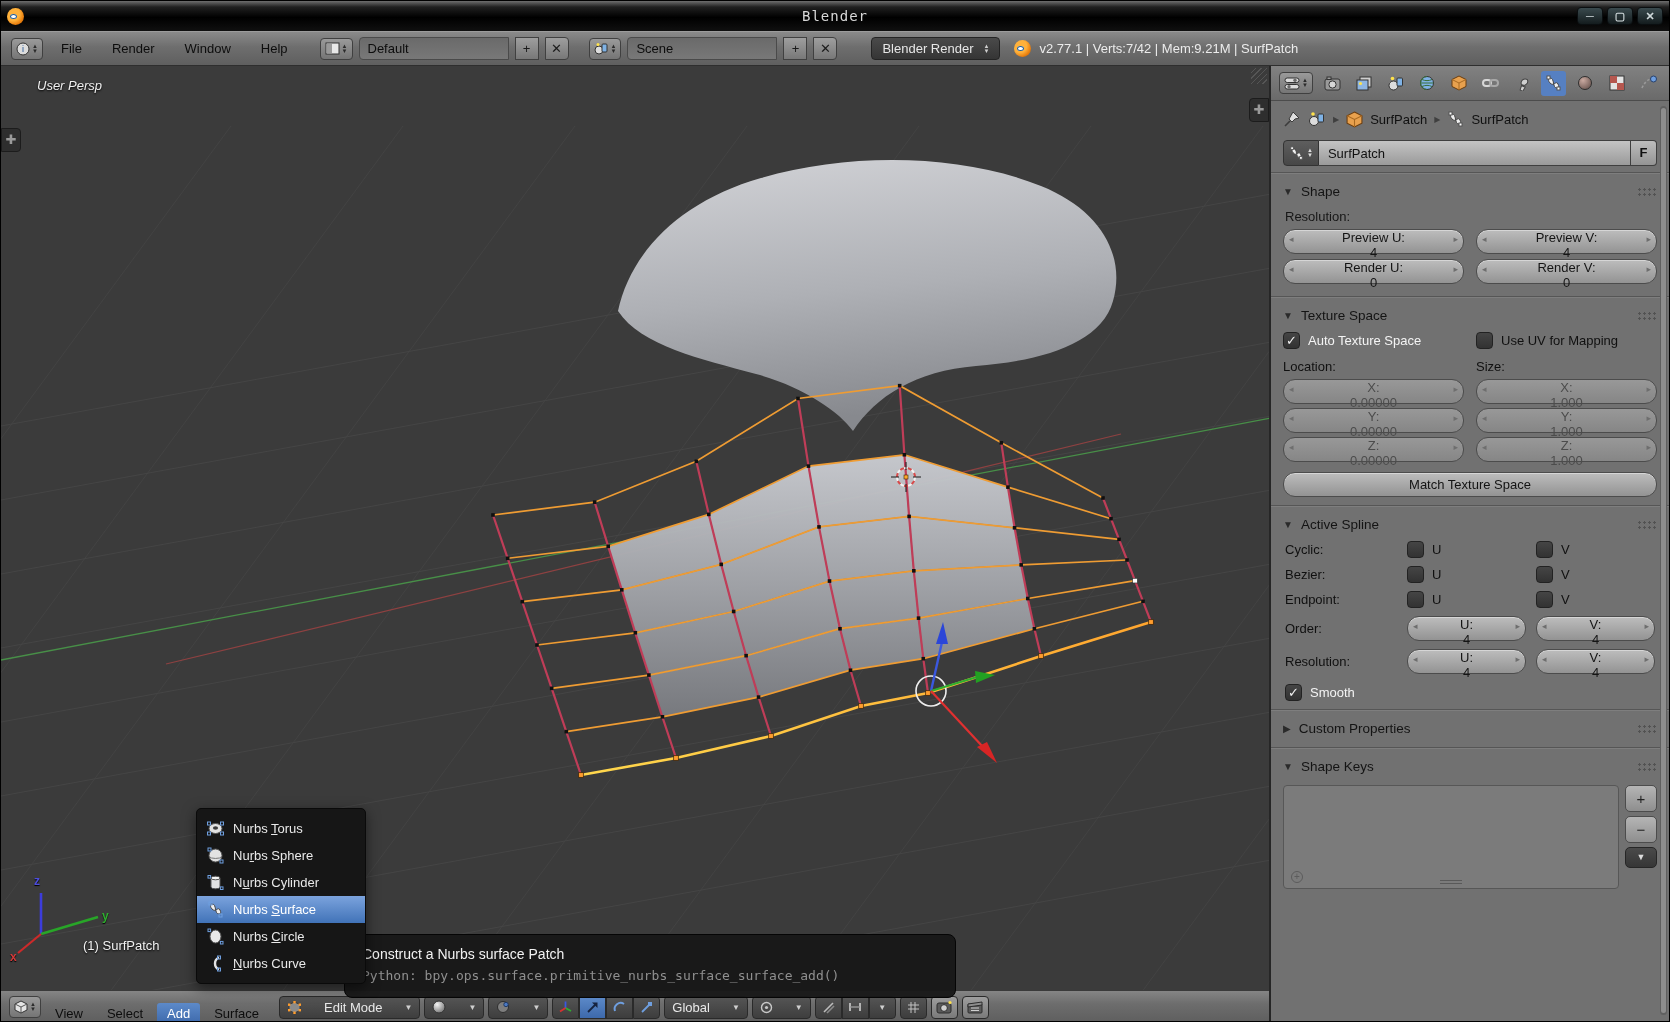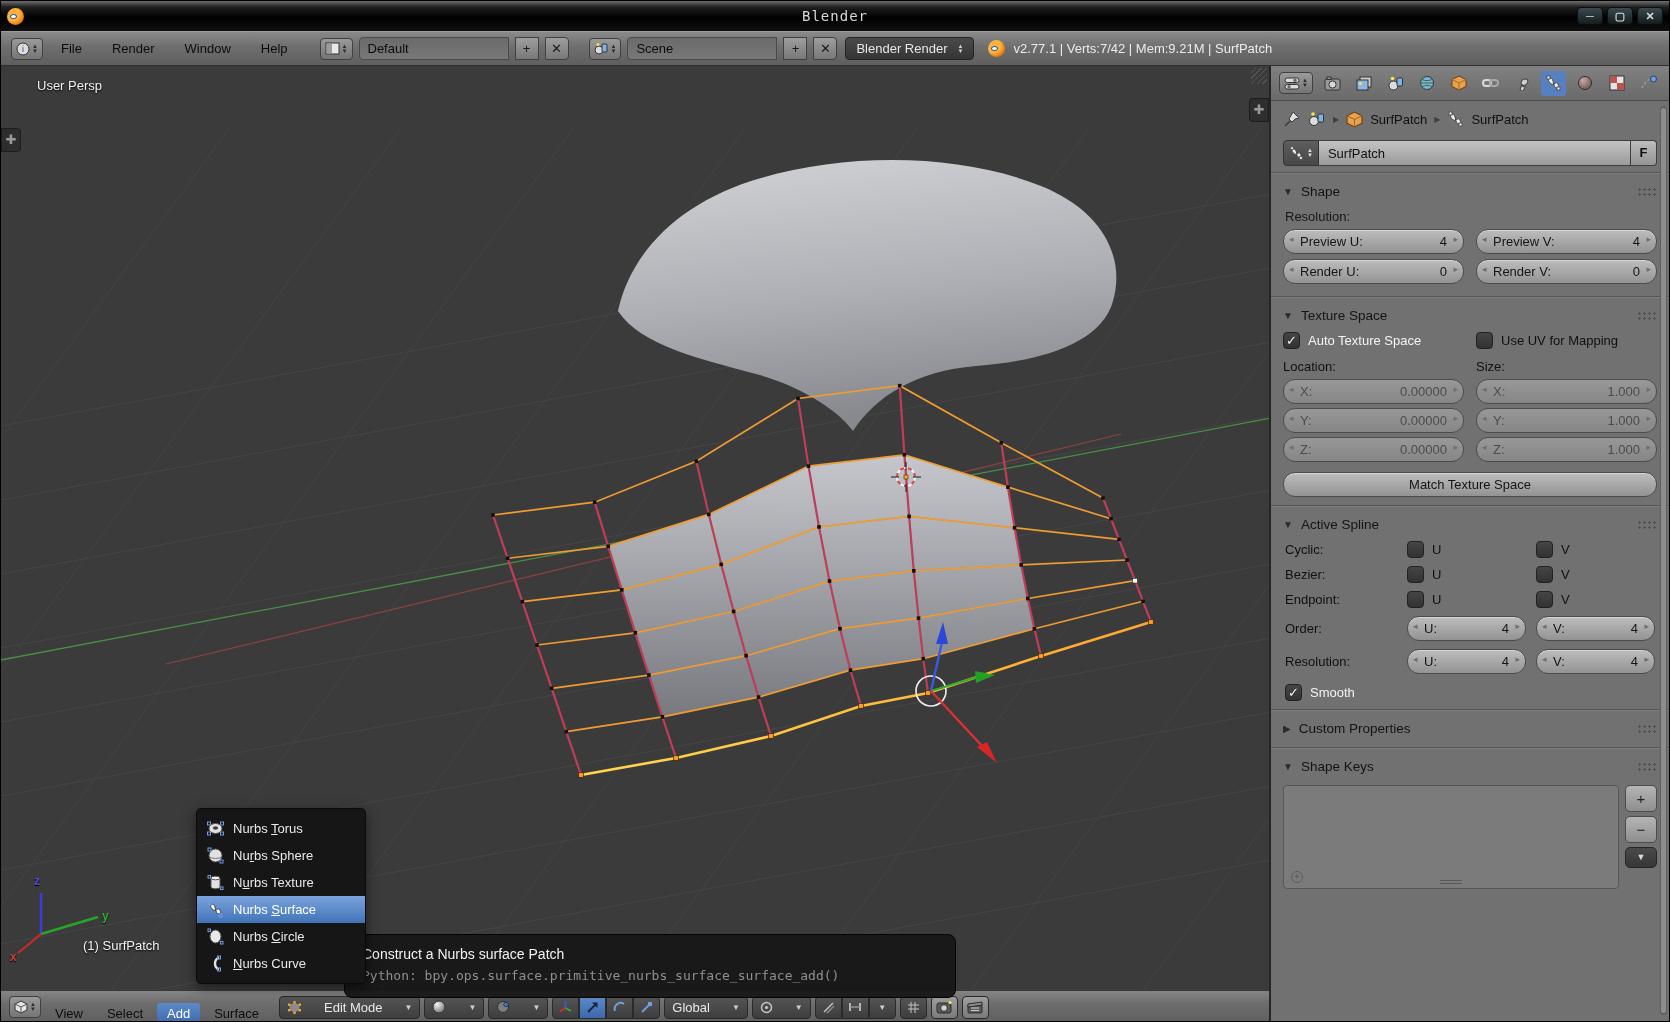--- a/index.html
+++ b/index.html
@@ -20,21 +20,21 @@
   .idfield{height:23px;min-width:150px;display:flex;align-items:center;background:linear-gradient(180deg,#6a6a6a,#787878);border:1px solid #4a4a4a;border-radius:4px 0 0 4px;padding:0 8px;color:#0d0d0d;}
   .sq-btn{width:24px;height:23px;background:linear-gradient(180deg,#9e9e9e,#787878);border:1px solid #404040;color:#1a1a1a;font-size:13px;text-align:center;line-height:21px;}
   .sq-btn.first{border-radius:0;}
   .sq-btn.last{border-radius:0 4px 4px 0;}
   .engine{height:23px;display:flex;align-items:center;gap:10px;background:linear-gradient(180deg,#4a4a4a,#353535);border:1px solid #242424;border-radius:4px;padding:0 10px;color:#e6e6e6;}
   .status{display:flex;align-items:center;gap:8px;color:#ececec;font-size:13px;margin-left:8px;text-align:right;}
   
   .main{display:flex;height:957px;}
   .vp{position:relative;flex:1;background:#3b3b3b;overflow:hidden;border-right:2px solid #262626;}
   .vp-canvas{position:absolute;inset:0 0 33px 0;}
-  .vp-label{position:absolute;left:36px;top:12px;color:#f0f0f0;font-size:13px;text-shadow:0 1px 2px #000;}
+  .vp-label{position:absolute;left:36px;top:12px;color:#f0f0f0;font-size:13px;text-shadow:0 1px 2px #000;font-style:italic;}
   .obj-info{position:absolute;left:82px;top:872px;color:#f2f2f2;font-size:13px;text-shadow:0 1px 2px #000;}
   .gz{position:absolute;font-size:12px;font-weight:bold;text-shadow:0 1px 1px #000;}
   .plus-tab{position:absolute;width:20px;height:24px;background:#2e2e2e;border:1px solid #1c1c1c;border-radius:0 4px 4px 0;color:#9a9a9a;font-size:13px;text-align:center;line-height:22px;}
   .corner-hatch{position:absolute;width:16px;height:16px;background:repeating-linear-gradient(135deg,transparent 0 3px,#5c5c5c 3px 4px);opacity:.8;}
   
   .vp-header{position:absolute;left:0;right:0;bottom:0;height:33px;background:linear-gradient(180deg,#858585,#6d6d6d 40%,#5e5e5e);border-top:1px solid #3a3a3a;display:flex;align-items:center;gap:4px;padding:0 8px;font-size:13px;color:#0d0d0d;z-index:5;}
   .vp-menu{padding:3px 10px;margin-top:12px;}
   .vp-menu.active{background:linear-gradient(180deg,#5d8ac9,#3d69ab);color:#fff;border-radius:3px;}
   .combo{height:23px;display:flex;align-items:center;gap:22px;background:linear-gradient(180deg,#555,#3e3e3e);border:1px solid #2a2a2a;border-radius:4px;padding:0 7px;color:#e8e8e8;}
   .combo .car{font-size:8px;color:#cfcfcf;}
@@ -62,21 +62,21 @@
   .crumb-sep{font-size:8px;color:#3f3f3f;}
   .name-row{display:flex;align-items:center;margin:8px 12px 6px 12px;height:26px;}
   .name-ico{height:26px;display:flex;align-items:center;gap:3px;padding:0 5px;background:linear-gradient(180deg,#5e5e5e,#474747);border:1px solid #333;border-radius:4px 0 0 4px;}
   .name-field{flex:1;height:26px;background:linear-gradient(180deg,#c4c4c4,#9a9a9a);border:1px solid #3f3f3f;border-left:none;display:flex;align-items:center;padding:0 9px;color:#111;}
   .fbtn{width:26px;height:26px;background:linear-gradient(180deg,#bdbdbd,#949494);border:1px solid #3f3f3f;border-left:none;border-radius:0 4px 4px 0;text-align:center;line-height:24px;font-weight:bold;}
   .sep{height:1px;background:#565656;box-shadow:0 1px 0 #7e7e7e;margin:4px 0;}
   .sec-h{display:flex;align-items:center;gap:8px;padding:7px 12px;font-size:13.5px;color:#141414;}
   .sec-h .tri{font-size:10px;color:#2a2a2a;}
   .handle{margin-left:auto;width:20px;height:9px;background-image:radial-gradient(#4e4e4e 1.1px,transparent 1.2px);background-size:5px 5px;opacity:.9;}
   .plabel{padding:3px 14px;color:#171717;}
-  .nf{position:relative;height:25px;border-radius:12px;background:linear-gradient(180deg,#bdbdbd,#939393);border:1px solid #4c4c4c;display:flex;align-items:center;justify-content:space-between;padding:0 16px;color:#151515;box-shadow:inset 0 1px 0 #d6d6d6;}
+  .nf{position:relative;height:25px;border-radius:12px;background:linear-gradient(180deg,#bdbdbd,#939393);border:1px solid #4c4c4c;display:flex;align-items:center;justify-content:space-between;padding:0 16px;color:#151515;box-shadow:inset 0 1px 0 #d6d6d6;flex-direction:column;}
   .nf::before{content:"◂";position:absolute;left:5px;top:4px;font-size:9px;color:#6e6e6e;}
   .nf::after{content:"▸";position:absolute;right:5px;top:4px;font-size:9px;color:#6e6e6e;}
   .nf.dis{background:linear-gradient(180deg,#989898,#868686);color:#4c4c4c;box-shadow:none;}
   .two-col{display:grid;grid-template-columns:1fr 1fr;gap:5px 12px;padding:2px 12px;}
   .stack{display:flex;flex-direction:column;gap:4px;}
   .btn-wide{height:25px;margin:8px 12px;border-radius:12px;background:linear-gradient(180deg,#bdbdbd,#939393);border:1px solid #4c4c4c;display:flex;align-items:center;justify-content:center;color:#141414;box-shadow:inset 0 1px 0 #d6d6d6;}
   .cb{width:17px;height:17px;border-radius:4px;background:linear-gradient(180deg,#454545,#323232);border:1px solid #222;color:#f2f2f2;font-size:13px;line-height:15px;text-align:center;flex:0 0 auto;}
   .cb .chk{visibility:hidden;}
   .cb.checked .chk{visibility:visible;}
   .cbrow{display:flex;align-items:center;gap:8px;}
@@ -137,21 +137,21 @@
           <circle cx="5" cy="8" r="4" fill="#dcdcdc" stroke="#333"></circle>
           <rect x="8" y="2" width="5" height="8" rx="1" fill="#7fb2e5" stroke="#333"></rect>
           <circle cx="4" cy="2.5" r="1.5" fill="#ffe24a"></circle>
         </svg>
       <span class="updown">▲<br>▼</span>
     </span>
     <span class="idfield">Scene</span>
     <span class="sq-btn first">+</span>
     <span class="sq-btn last">✕</span>
 
-    <span class="engine" style="margin-left:2px">
+    <span class="engine" style="margin-left:28px">
       <span>Blender Render</span>
       <span class="updown" style="color:#cfcfcf">▲<br>▼</span>
     </span>
 
     <span class="status">
       <span class="blogo"></span>
       <span>v2.77.1  |  Verts:7/42  |  Mem:9.21M  |  SurfPatch</span>
     </span>
   </div>
 
@@ -333,21 +333,21 @@
             </svg>
           <span><span>Nu</span><span class="accel">r</span><span>bs Sphere</span></span>
         </div>
         <div class="popup-item">
           <svg class="ic" width="17" height="17" viewBox="0 0 17 17">
               <path d="M4 4 L4 13 A 4.5 1.8 0 0 0 13 13 L13 4" fill="#e2e2e2" stroke="#555"></path>
               <ellipse cx="8.5" cy="4" rx="4.5" ry="1.8" fill="#f4f4f4" stroke="#555"></ellipse>
               <rect x="1" y="1.5" width="2.6" height="2.6" fill="none" stroke="#6f9fe0"></rect>
               <rect x="13.4" y="12.9" width="2.6" height="2.6" fill="none" stroke="#6f9fe0"></rect>
             </svg>
-          <span><span>N</span><span class="accel">u</span><span>rbs Texture</span></span>
+          <span><span>N</span><span class="accel">u</span><span>rbs Cylinder</span></span>
         </div>
         <div class="popup-item sel">
           <svg class="ic" width="17" height="17" viewBox="0 0 17 17">
               <path d="M5 3 C10 3 7 13 12 13 C14 13 14 11 13 9 C11 5 9 12 5 8 C3 6 3 3 5 3 Z" fill="#efefef" stroke="#444"></path>
               <rect x="2" y="1" width="3" height="3" fill="none" stroke="#6f9fe0"></rect>
               <rect x="12" y="13" width="3" height="3" fill="none" stroke="#6f9fe0"></rect>
             </svg>
           <span><span>Nurbs </span><span class="accel">S</span><span>urface</span></span>
         </div>
         <div class="popup-item">

